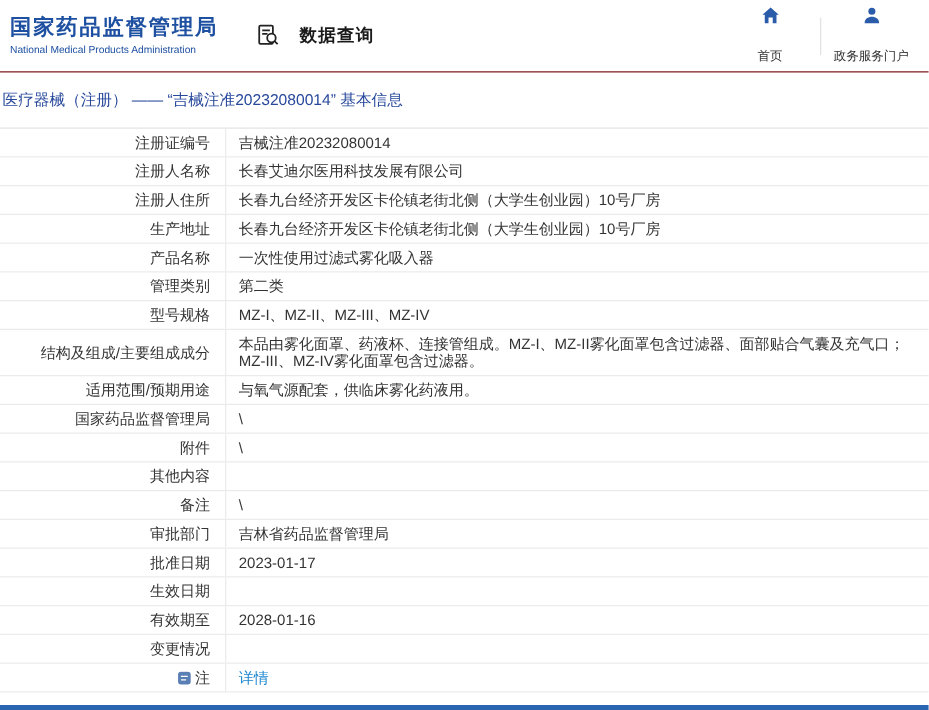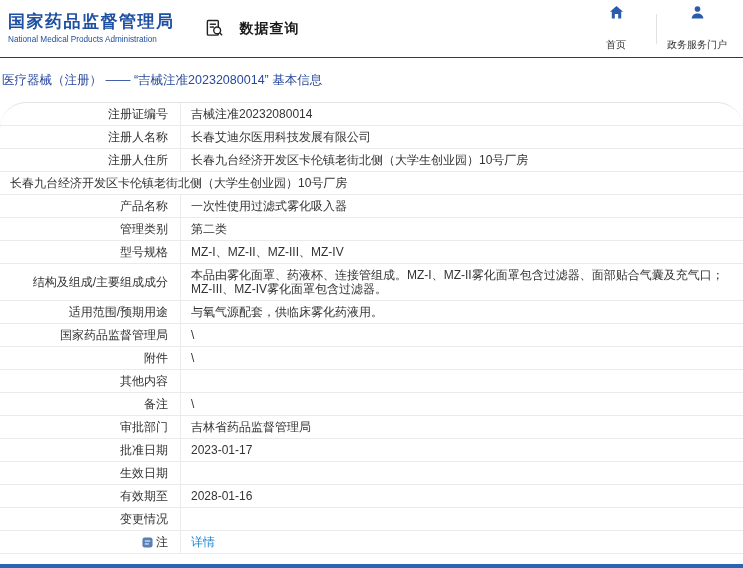--- a/index.html
+++ b/index.html
@@ -19,21 +19,21 @@
   .nav-item { display: flex; flex-direction: column; align-items: center; width: 72px; cursor: pointer; }
   .nav-item .nav-icon svg { width: 15px; height: 15px; fill: #2a5caa; display: block; }
   .nav-label { font-size: 10px; color: #333; margin-top: 18px; white-space: nowrap; }
   .nav-divider { width: 1px; height: 30px; background: #e2e2e2; margin: 0 4px; }
 
   
   .breadcrumb { height: 44px; display: flex; align-items: center; padding-left: 2px;
                 color: #27489b; font-size: 12.5px; }
 
   
-  .detail-table { width: 100%; border-top: 1px solid #e4e4e4; border-radius: 26px; }
+  .detail-table { width: 100%; border-top: 1px solid #e4e4e4; }
   .t-row { display: flex; border-bottom: 1px solid #ebebeb; }
   .t-label { flex: 0 0 181px; width: 181px; border-right: 1px solid #ebebeb;
              display: flex; align-items: center; justify-content: flex-end;
              text-align: right; padding: 4px 12px 4px 4px;
              font-size: 12px; color: #333; line-height: 14px; min-height: 22px; gap: 3px; }
   .t-value { flex: 1; display: flex; align-items: center; padding: 4px 10px;
              font-size: 12px; color: #333; line-height: 14px; }
   .note-icon svg { width: 11px; height: 11px; display: block; }
   .detail-link { color: #1a86d0; text-decoration: none; cursor: pointer; }
 
@@ -91,20 +91,21 @@
   </div>
   <div class="t-row">
     <div class="t-label">注册人名称</div>
     <div class="t-value">长春艾迪尔医用科技发展有限公司</div>
   </div>
   <div class="t-row">
     <div class="t-label">注册人住所</div>
     <div class="t-value">长春九台经济开发区卡伦镇老街北侧（大学生创业园）10号厂房</div>
   </div>
   <div class="t-row">
+    <div class="t-label">生产地址</div>
     <div class="t-value">长春九台经济开发区卡伦镇老街北侧（大学生创业园）10号厂房</div>
   </div>
   <div class="t-row">
     <div class="t-label">产品名称</div>
     <div class="t-value">一次性使用过滤式雾化吸入器</div>
   </div>
   <div class="t-row">
     <div class="t-label">管理类别</div>
     <div class="t-value">第二类</div>
   </div>

